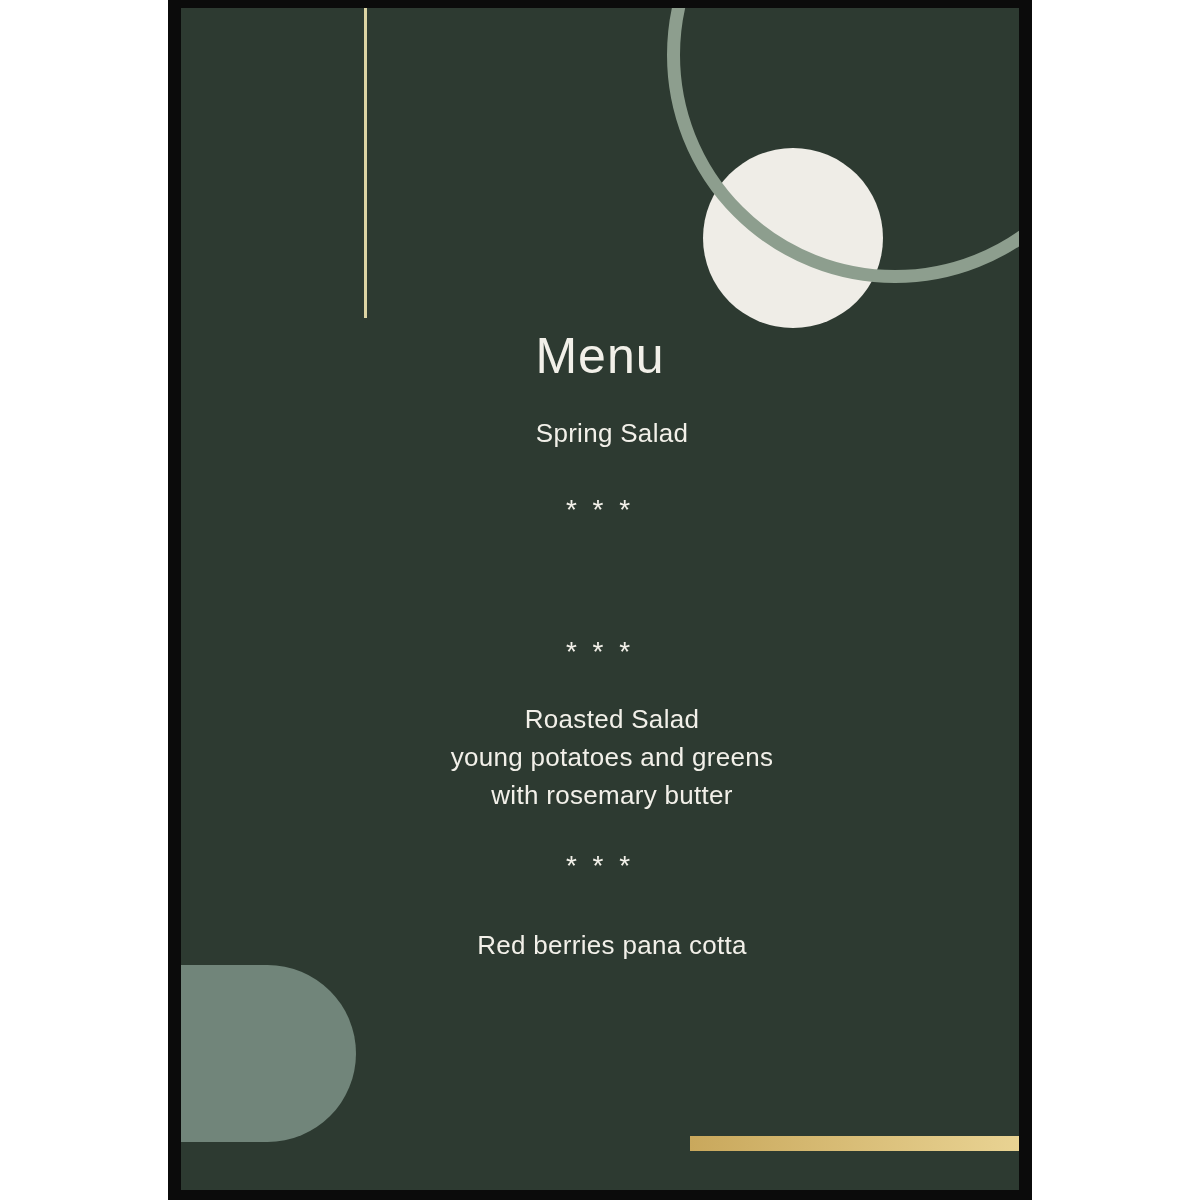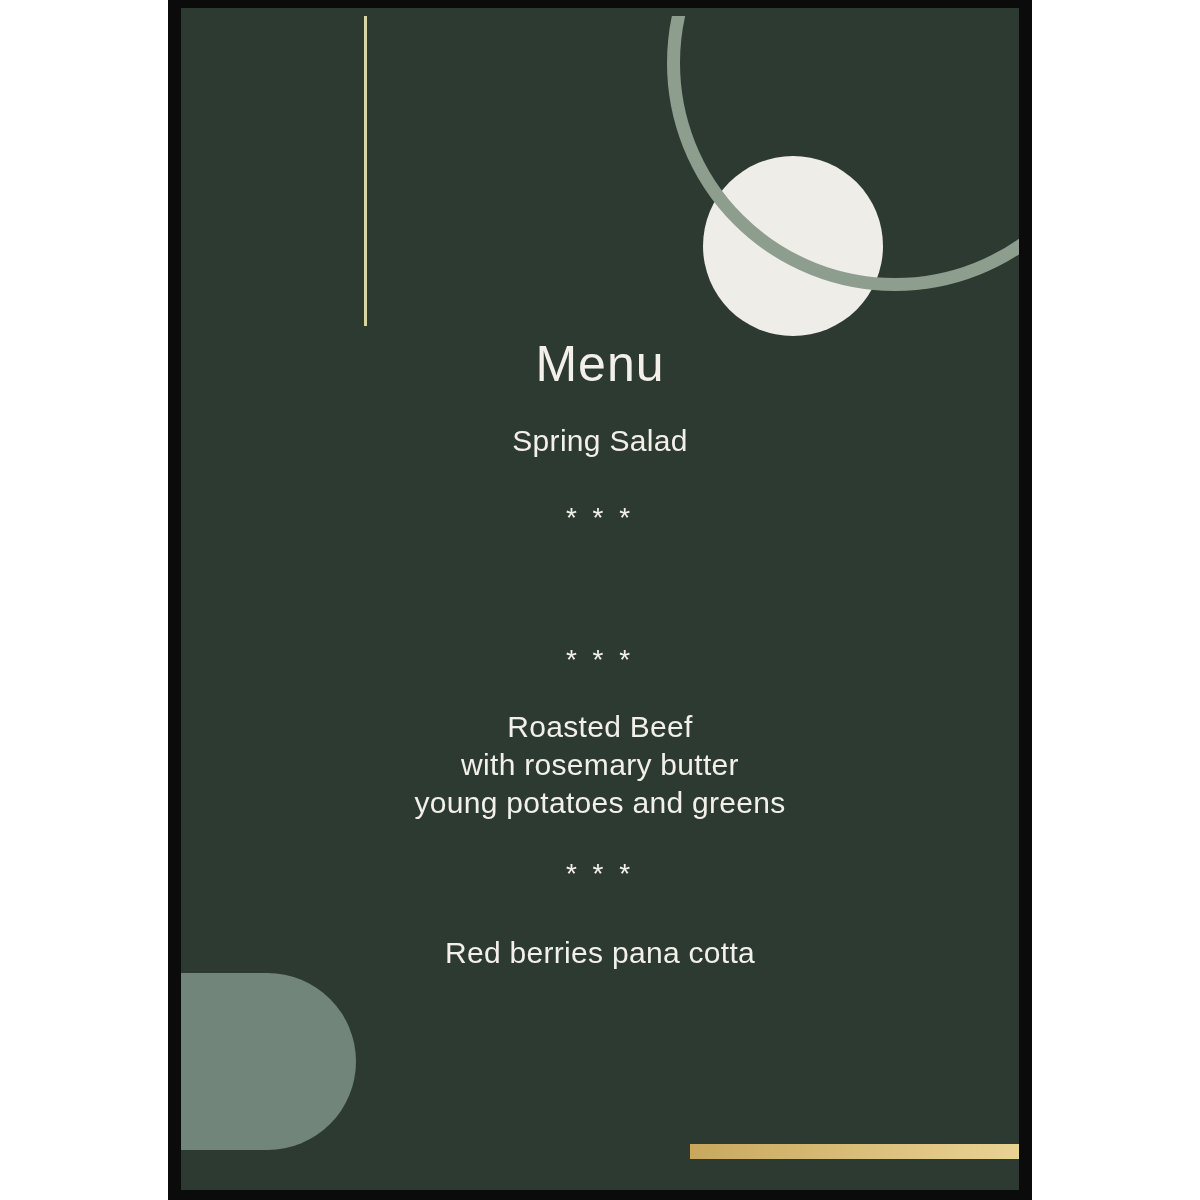--- a/index.html
+++ b/index.html
@@ -25,21 +25,21 @@
     background:var(--page-bg);overflow:hidden;
   }
   .card{
     position:absolute;left:168px;top:0;
     width:864px;height:1200px;box-sizing:border-box;
     background:var(--card-bg);
     border-style:solid;border-color:var(--card-border);
     border-width:8px 13px 10px 13px;
   }
   .card-inner{
-    position:relative;width:100%;height:100%;overflow:hidden;margin-top:8px;
+    position:relative;width:100%;height:100%;overflow:hidden;
   }
   
   .gold-vline{
     position:absolute;left:183px;top:0;width:3px;height:310px;
     background:var(--gold-line);
   }
   .cream-circle{
     position:absolute;left:522px;top:140px;width:180px;height:180px;
     border-radius:50%;background:var(--cream);
   }
@@ -57,21 +57,21 @@
   }
   
   .txt{
     position:absolute;left:0;width:100%;text-align:center;
     color:var(--text);
   }
   .title{
     top:318px;font-size:50px;line-height:60px;letter-spacing:1px;
   }
   .course{
-    font-size:30px;line-height:38px;letter-spacing:.3px;
+    font-size:26px;line-height:38px;letter-spacing:.3px;padding-left:12px;
   }
   .divider{
     font-size:28px;letter-spacing:4px;
   }
   .c1{top:406px;}
   .d1{top:486px;}
   .c2{top:548px;}
   .d2{top:628px;}
   .c3{top:692px;}
   .d3{top:842px;}
@@ -95,23 +95,23 @@
       <div class="txt course c1">
         <div>Spring Salad</div>
       </div>
 
       <div class="txt divider d1">* * *</div>
 
 
       <div class="txt divider d2">* * *</div>
 
       <div class="txt course c3">
-        <div>Roasted Beef</div>
+        <div>Roasted Salad</div>
+        <div>young potatoes and greens</div>
         <div>with rosemary butter</div>
-        <div>young potatoes and greens</div>
       </div>
 
       <div class="txt divider d3">* * *</div>
 
       <div class="txt course c4">
         <div>Red berries pana cotta</div>
       </div>
 
     </div>
   </div>

